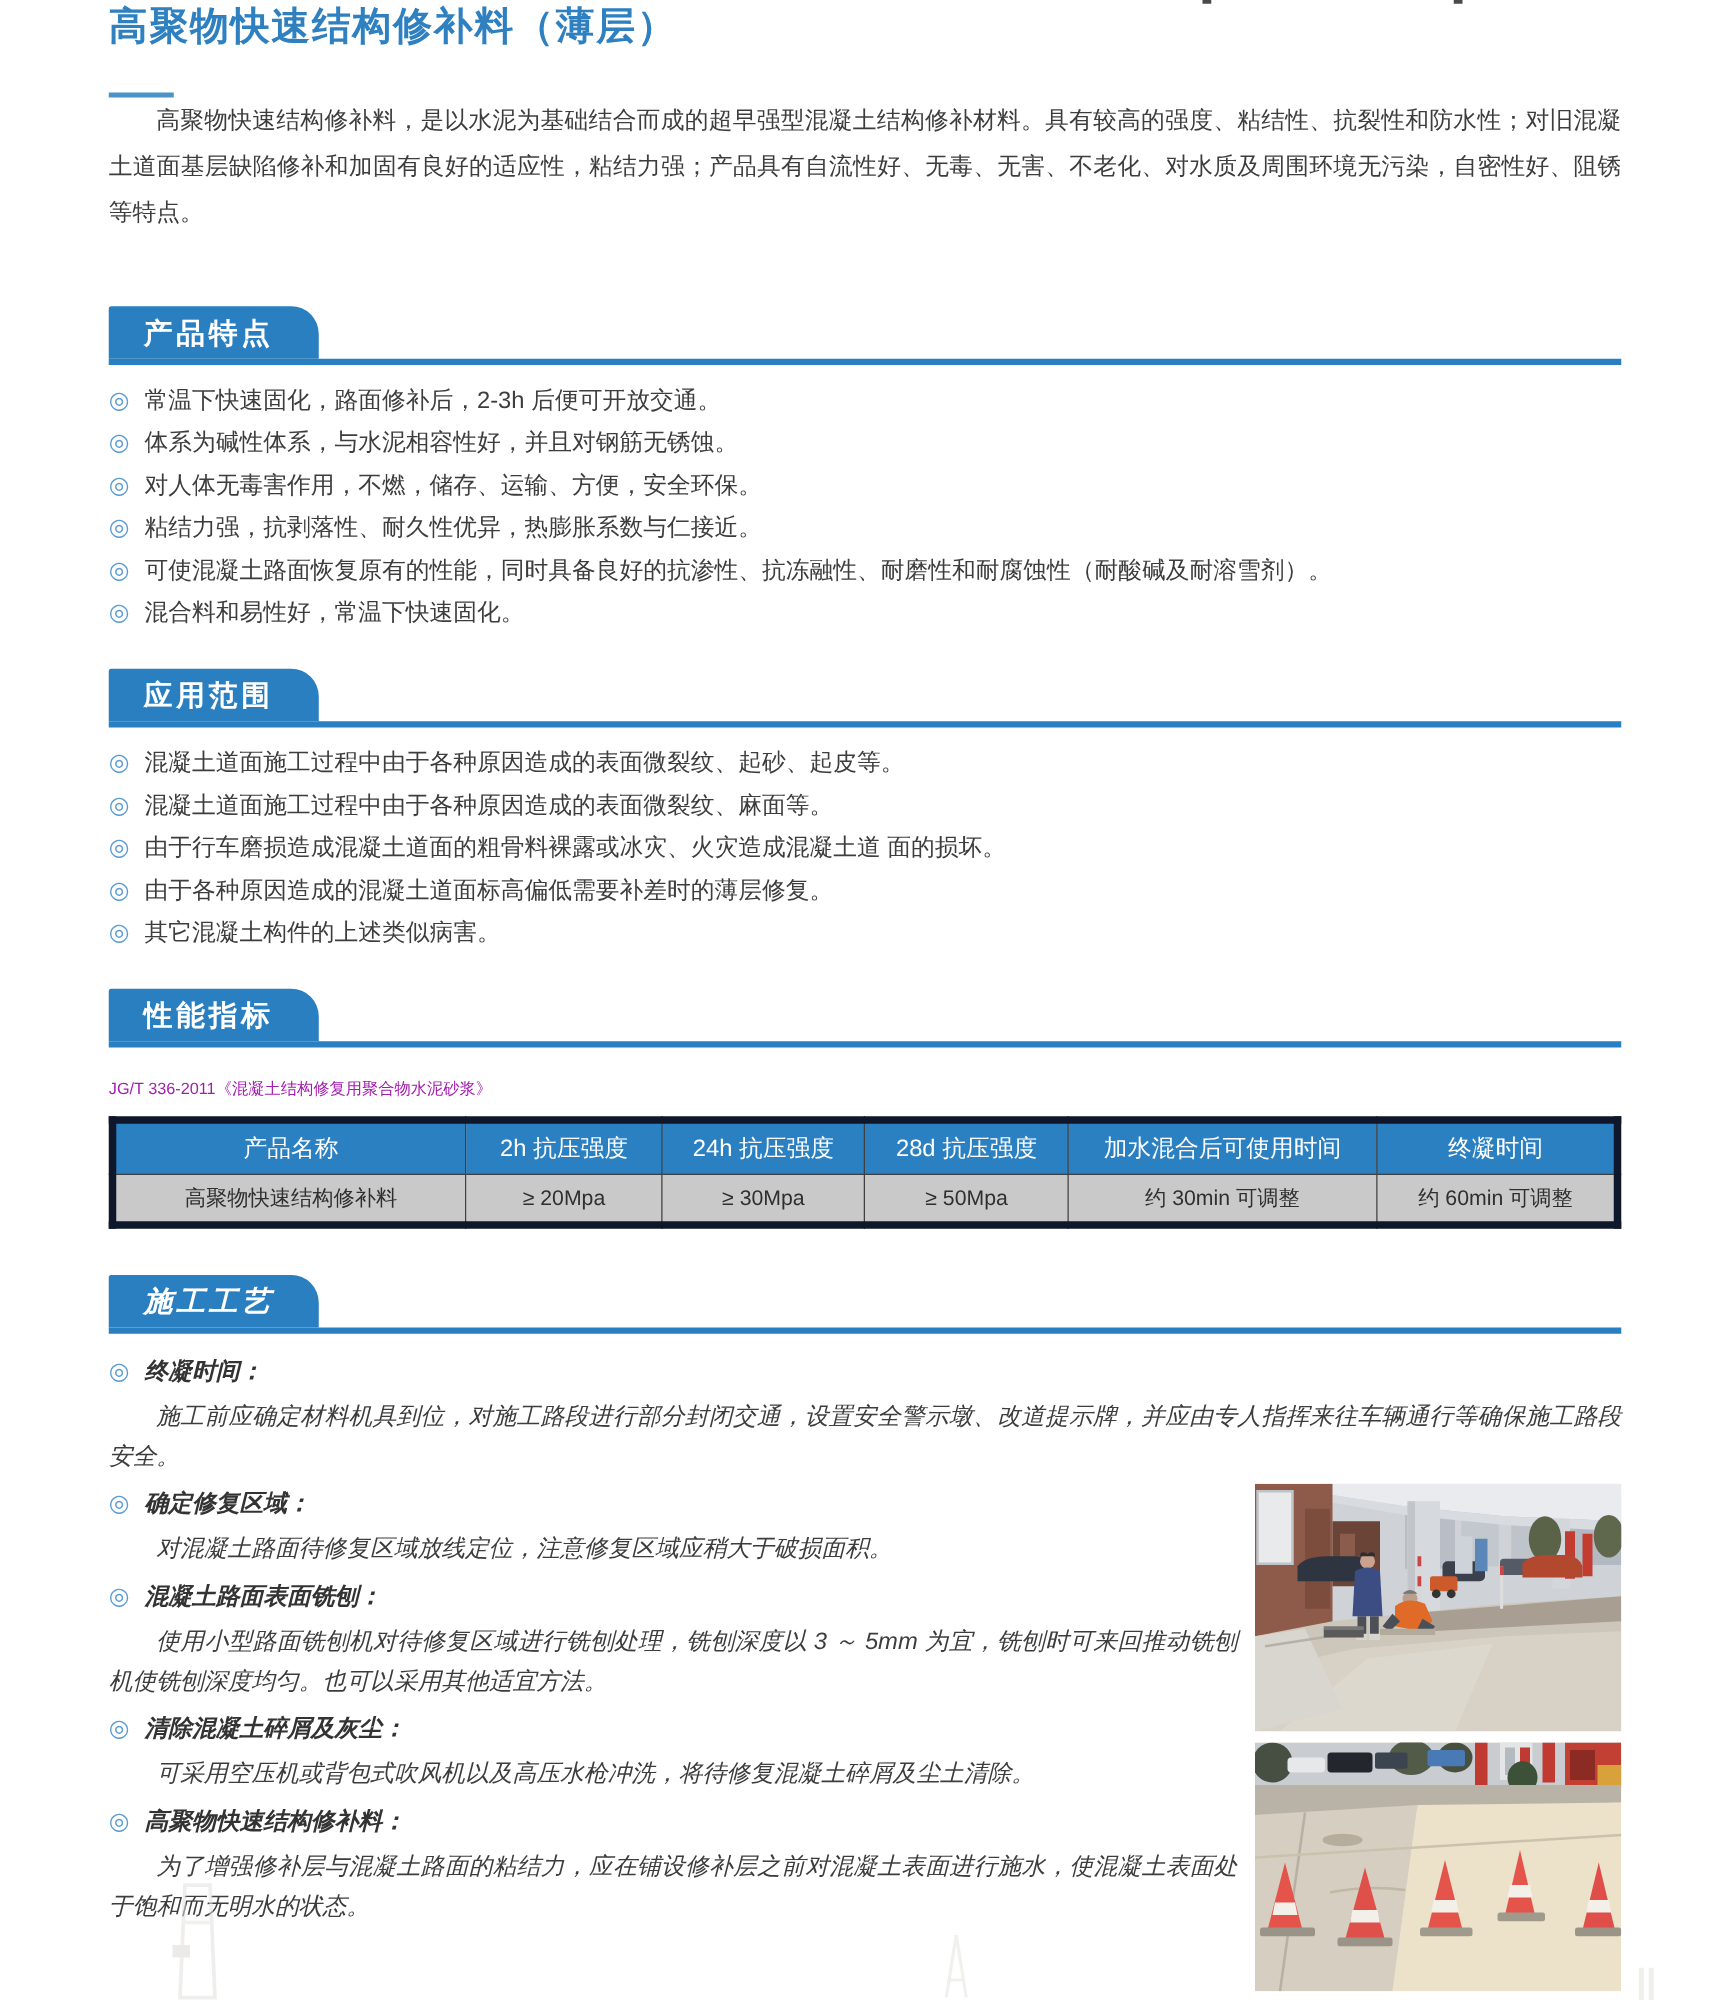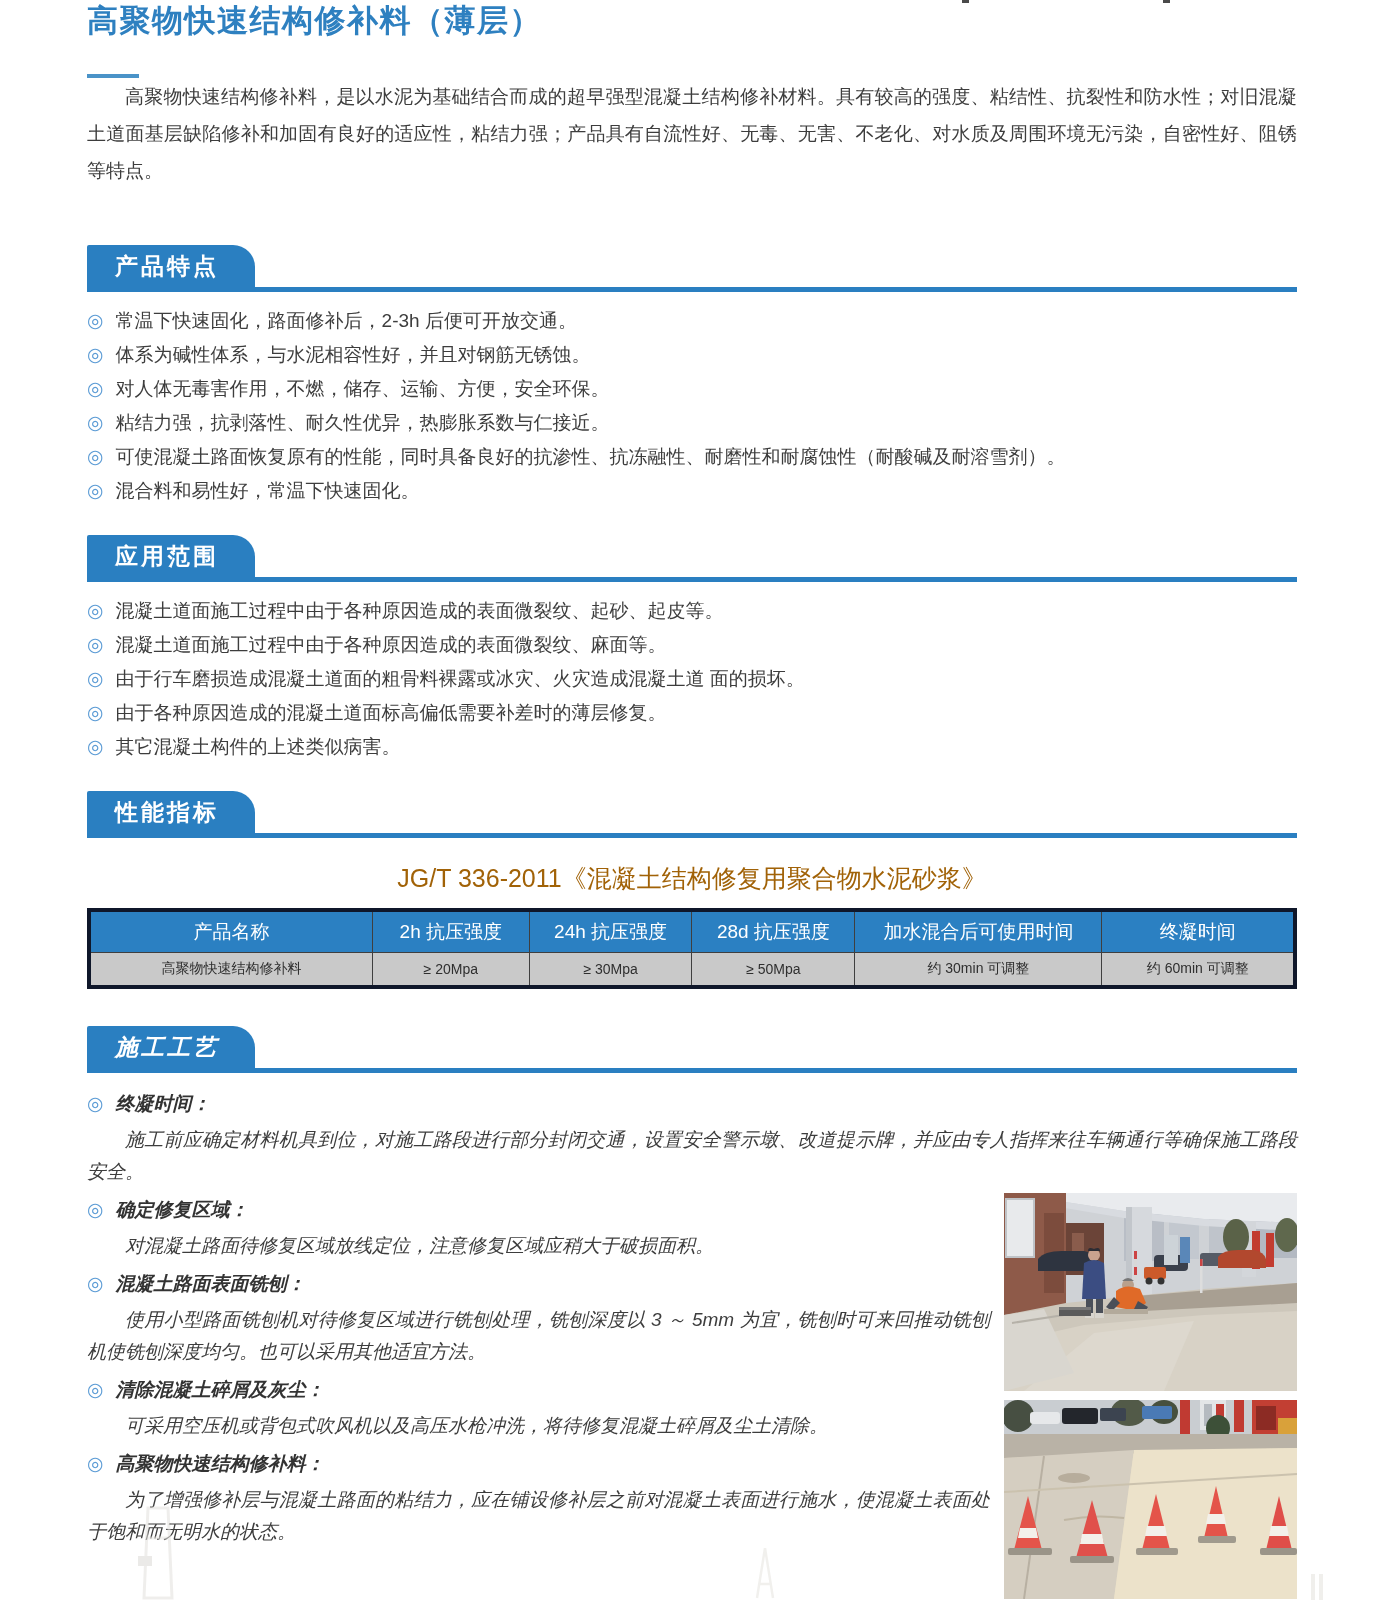--- a/index.html
+++ b/index.html
@@ -48,35 +48,35 @@
   }
   .bullet-ico {
     color: #5b9bd5; font-size: 19px; line-height: 23px;
     margin-right: 12px; flex: 0 0 auto;
   }
 
   .section { margin-top: 33px; }
 
   
   .tbl-caption {
-    text-align: center; font-size: 25px; margin: 24px 0 13px 0; color: #a16207;
+    font-size: 13px; margin: 24px 0 13px 0; color: #a21caf;
   }
   table.perf {
     width: 100%; border-collapse: collapse;
-    border: 4px solid #0f172a;
+    border: 6px solid #0f172a;
     table-layout: fixed;
   }
   table.perf th {
     background: #2b80c2; color: #ffffff; font-weight: normal;
     font-size: 19px; padding: 7px 2px; border: 1.5px solid #3f3f3f;
     text-align: center;
   }
   table.perf td {
     background: #c9c9c9; color: #2f2f2f;
-    font-size: 14px; padding: 7px 2px; border: 1.5px solid #3f3f3f;
+    font-size: 17px; padding: 7px 2px; border: 1.5px solid #3f3f3f;
     text-align: center;
   }
 
   
   .process { margin-top: 16px; font-size: 19px; }
   .step-label {
     display: flex; align-items: flex-start;
     font-weight: bold; color: #333333;
     line-height: 23px; margin: 10px 0 9px 0;
   }

